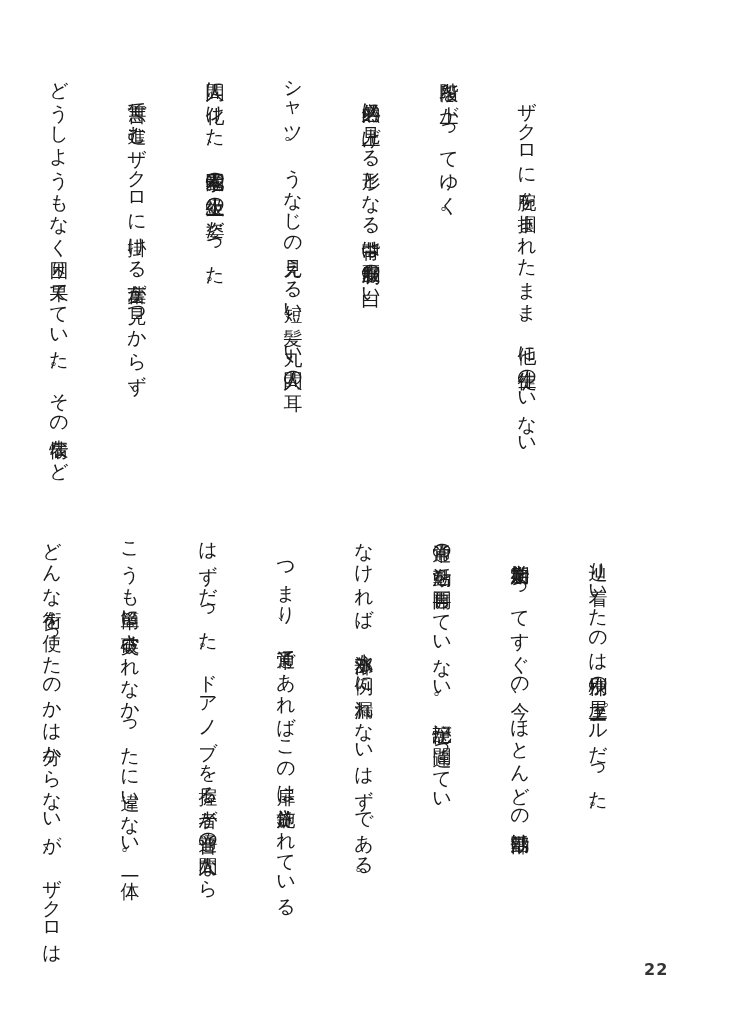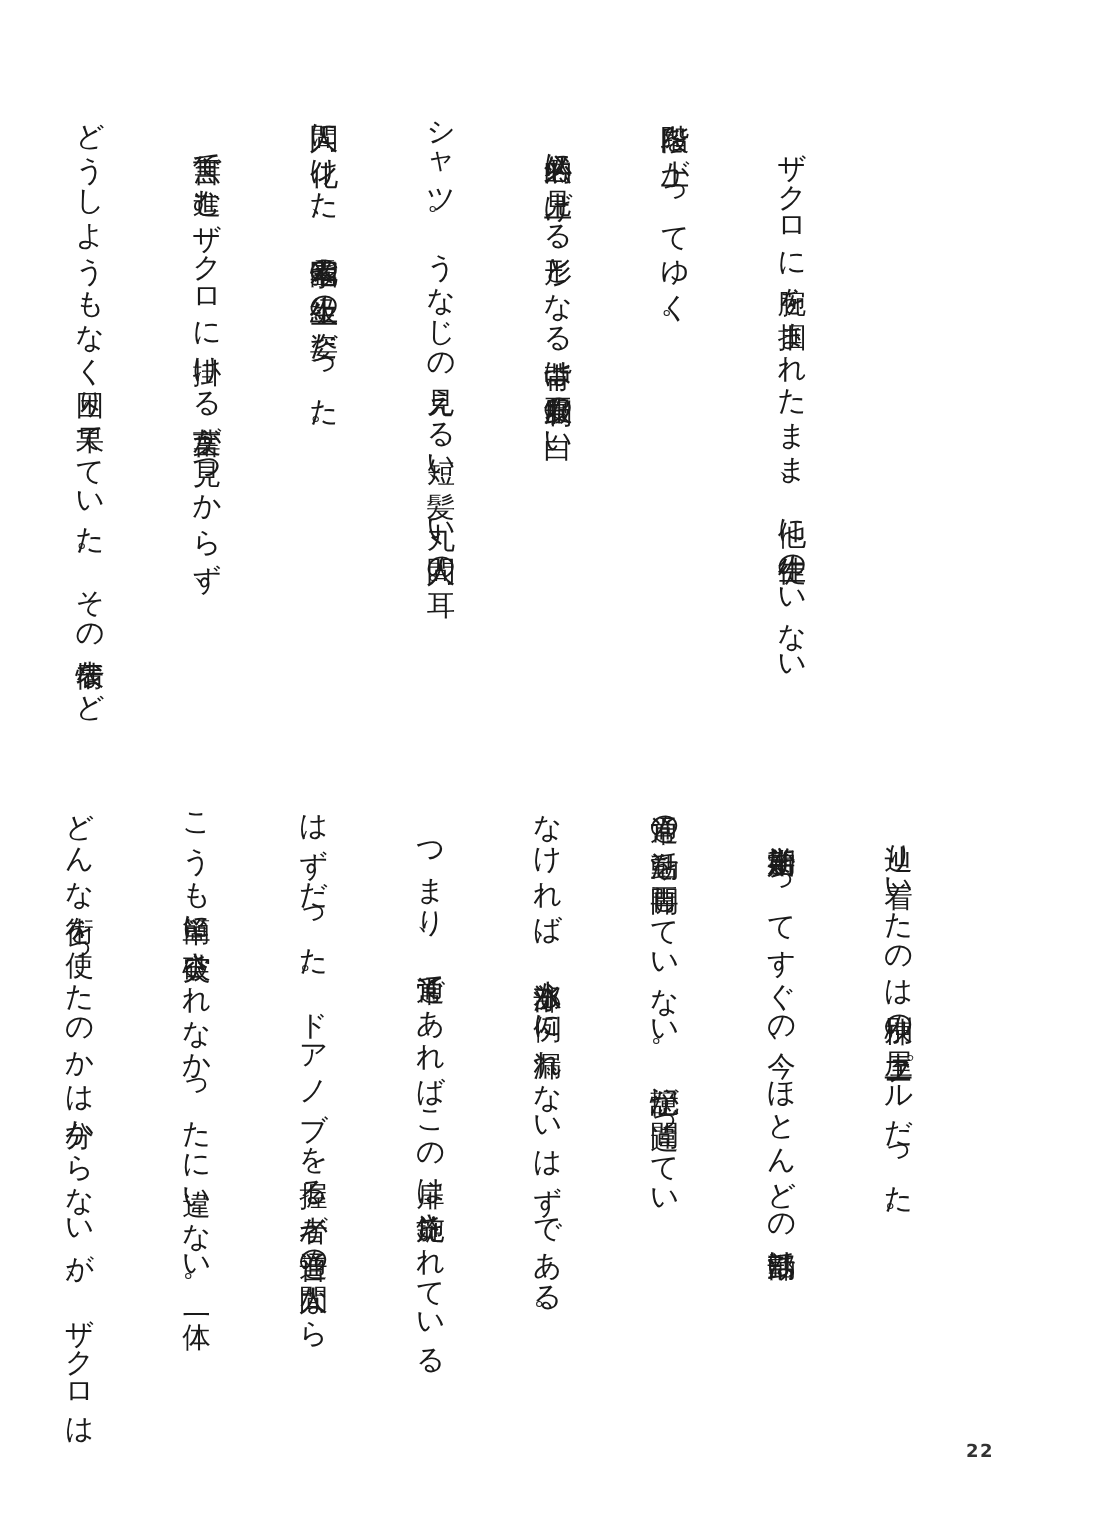--- a/index.html
+++ b/index.html
@@ -43,21 +43,21 @@
     right: 69px;
     top: 529px;
     height: 400px;
   }
   .page-number {
     position: absolute;
     left: 644px;
     top: 960px;
     font-family: "DejaVu Sans", "Liberation Sans", sans-serif;
     font-weight: bold;
-    font-size: 12px;
+    font-size: 16px;
     letter-spacing: 1px;
     color: #333333;
   }
 </style>
 </head>
 <body>
 
 <div class="page">
 
   <div class="text-block block-top">

